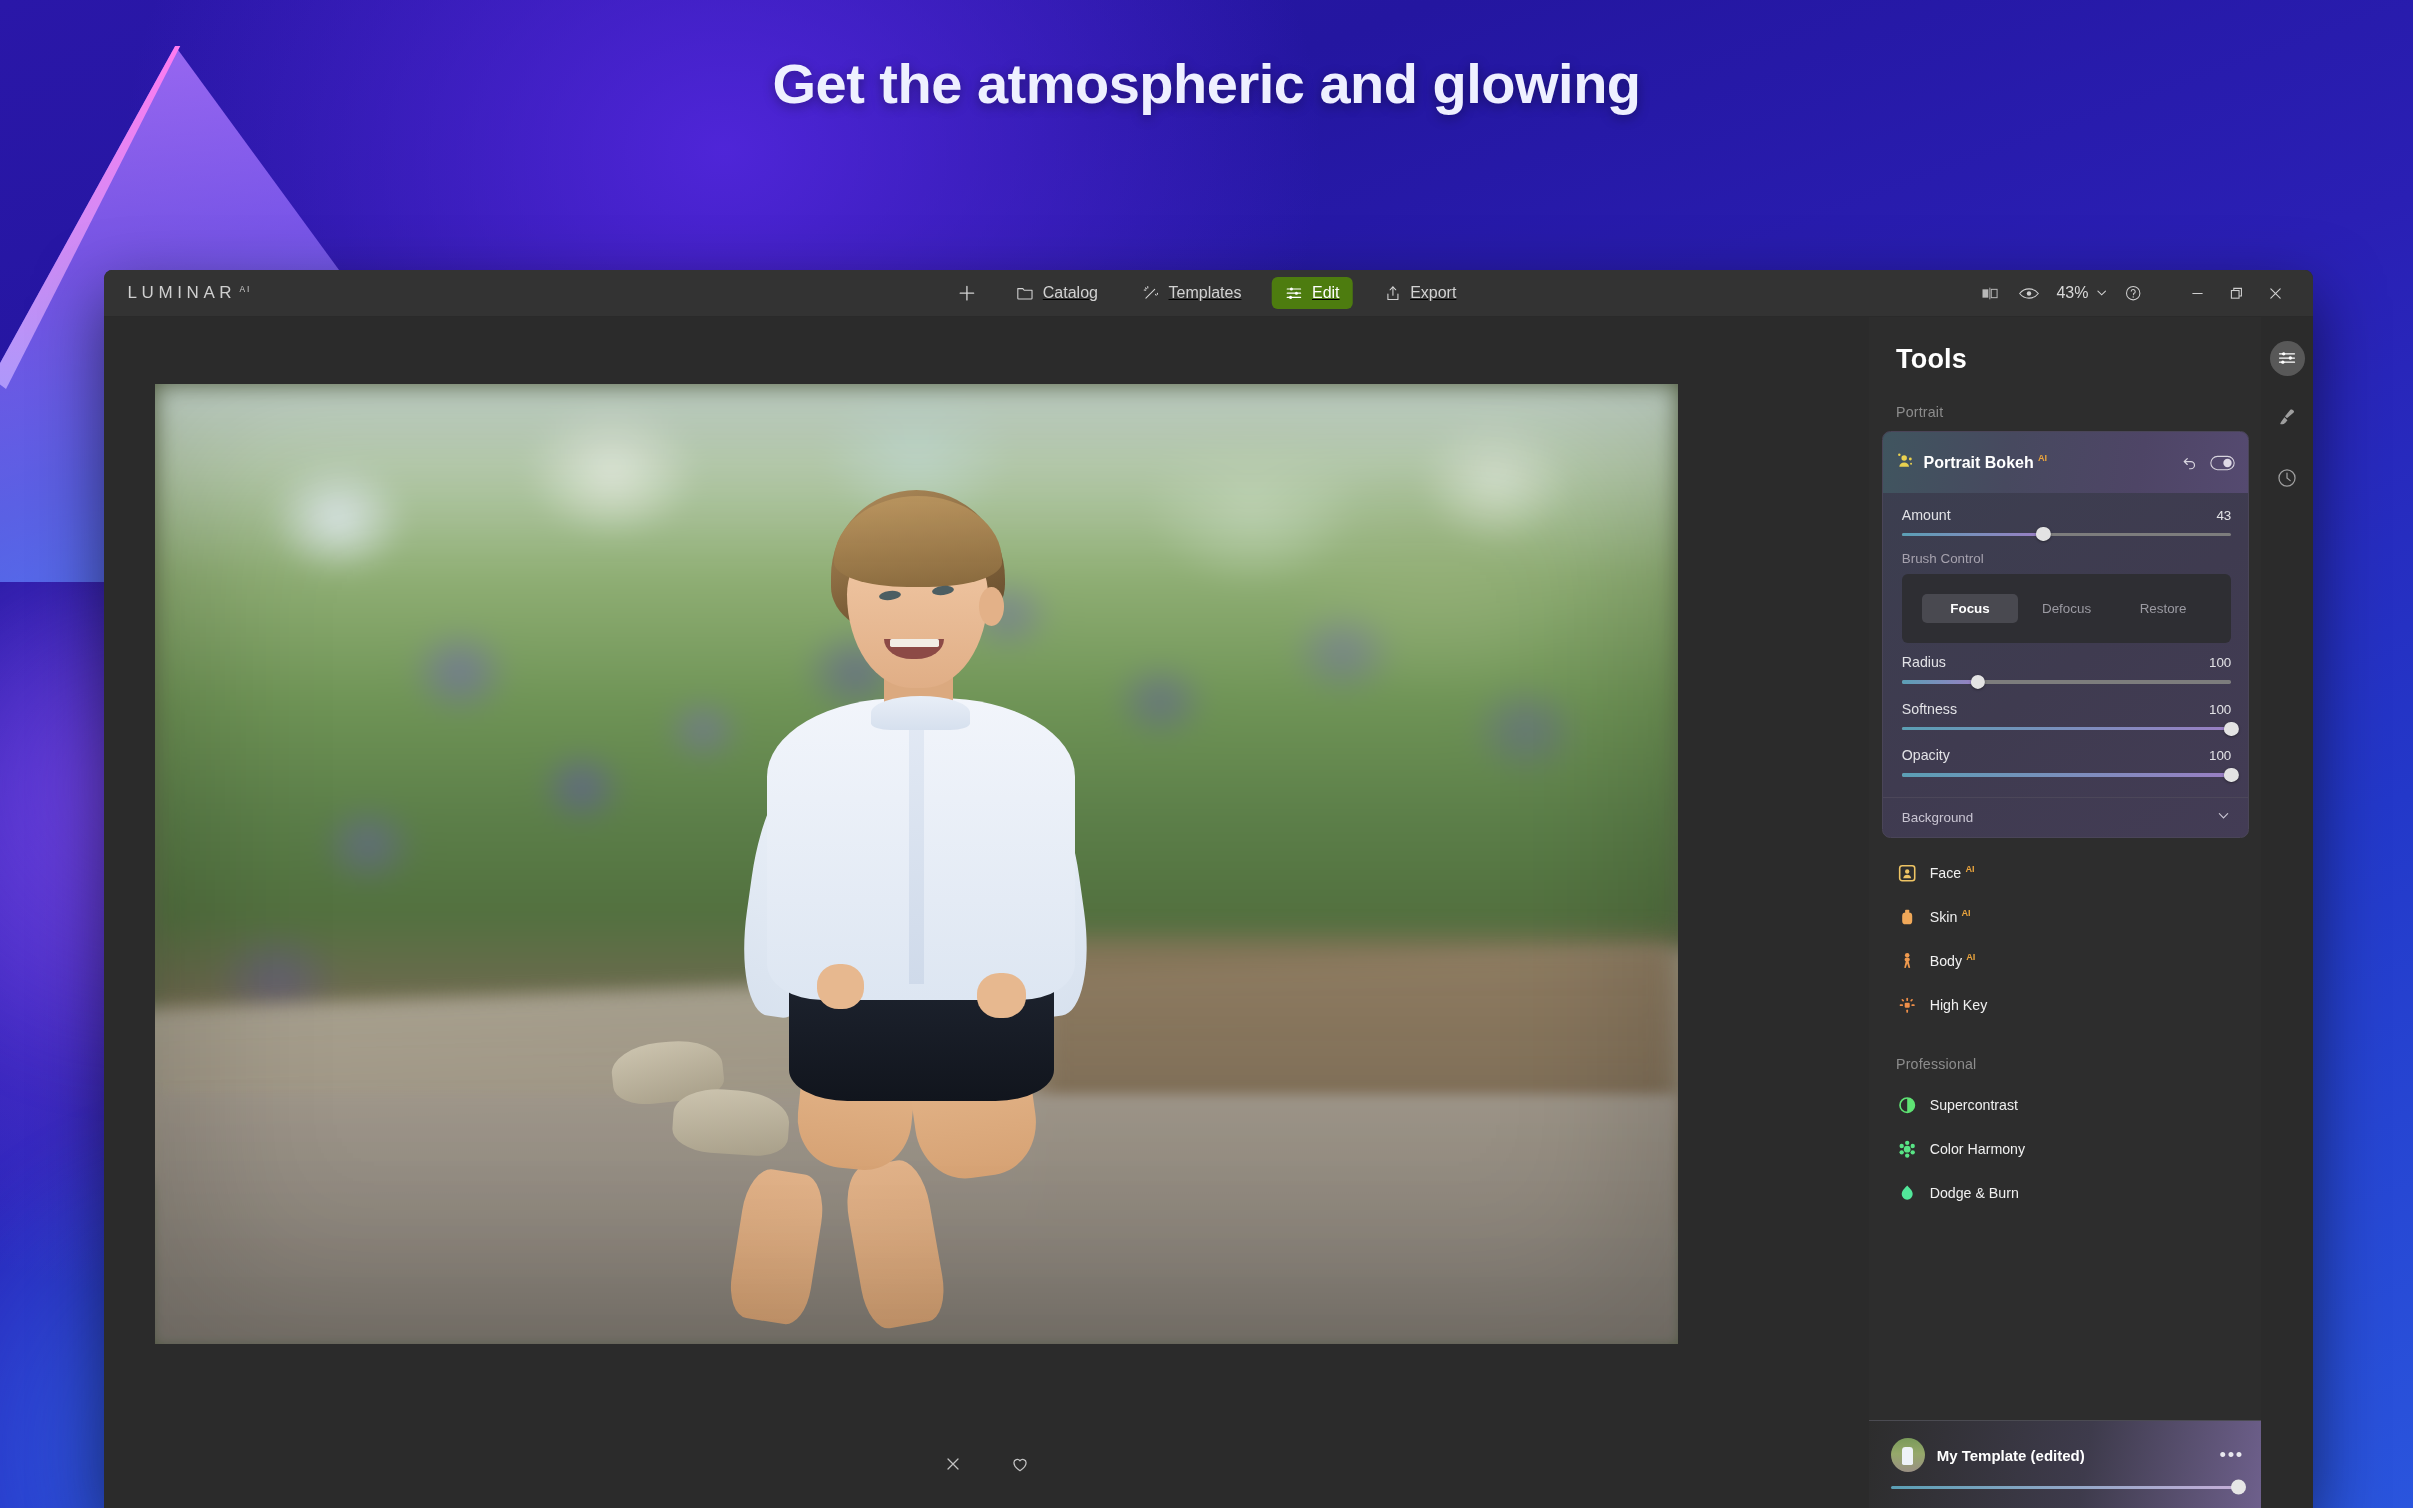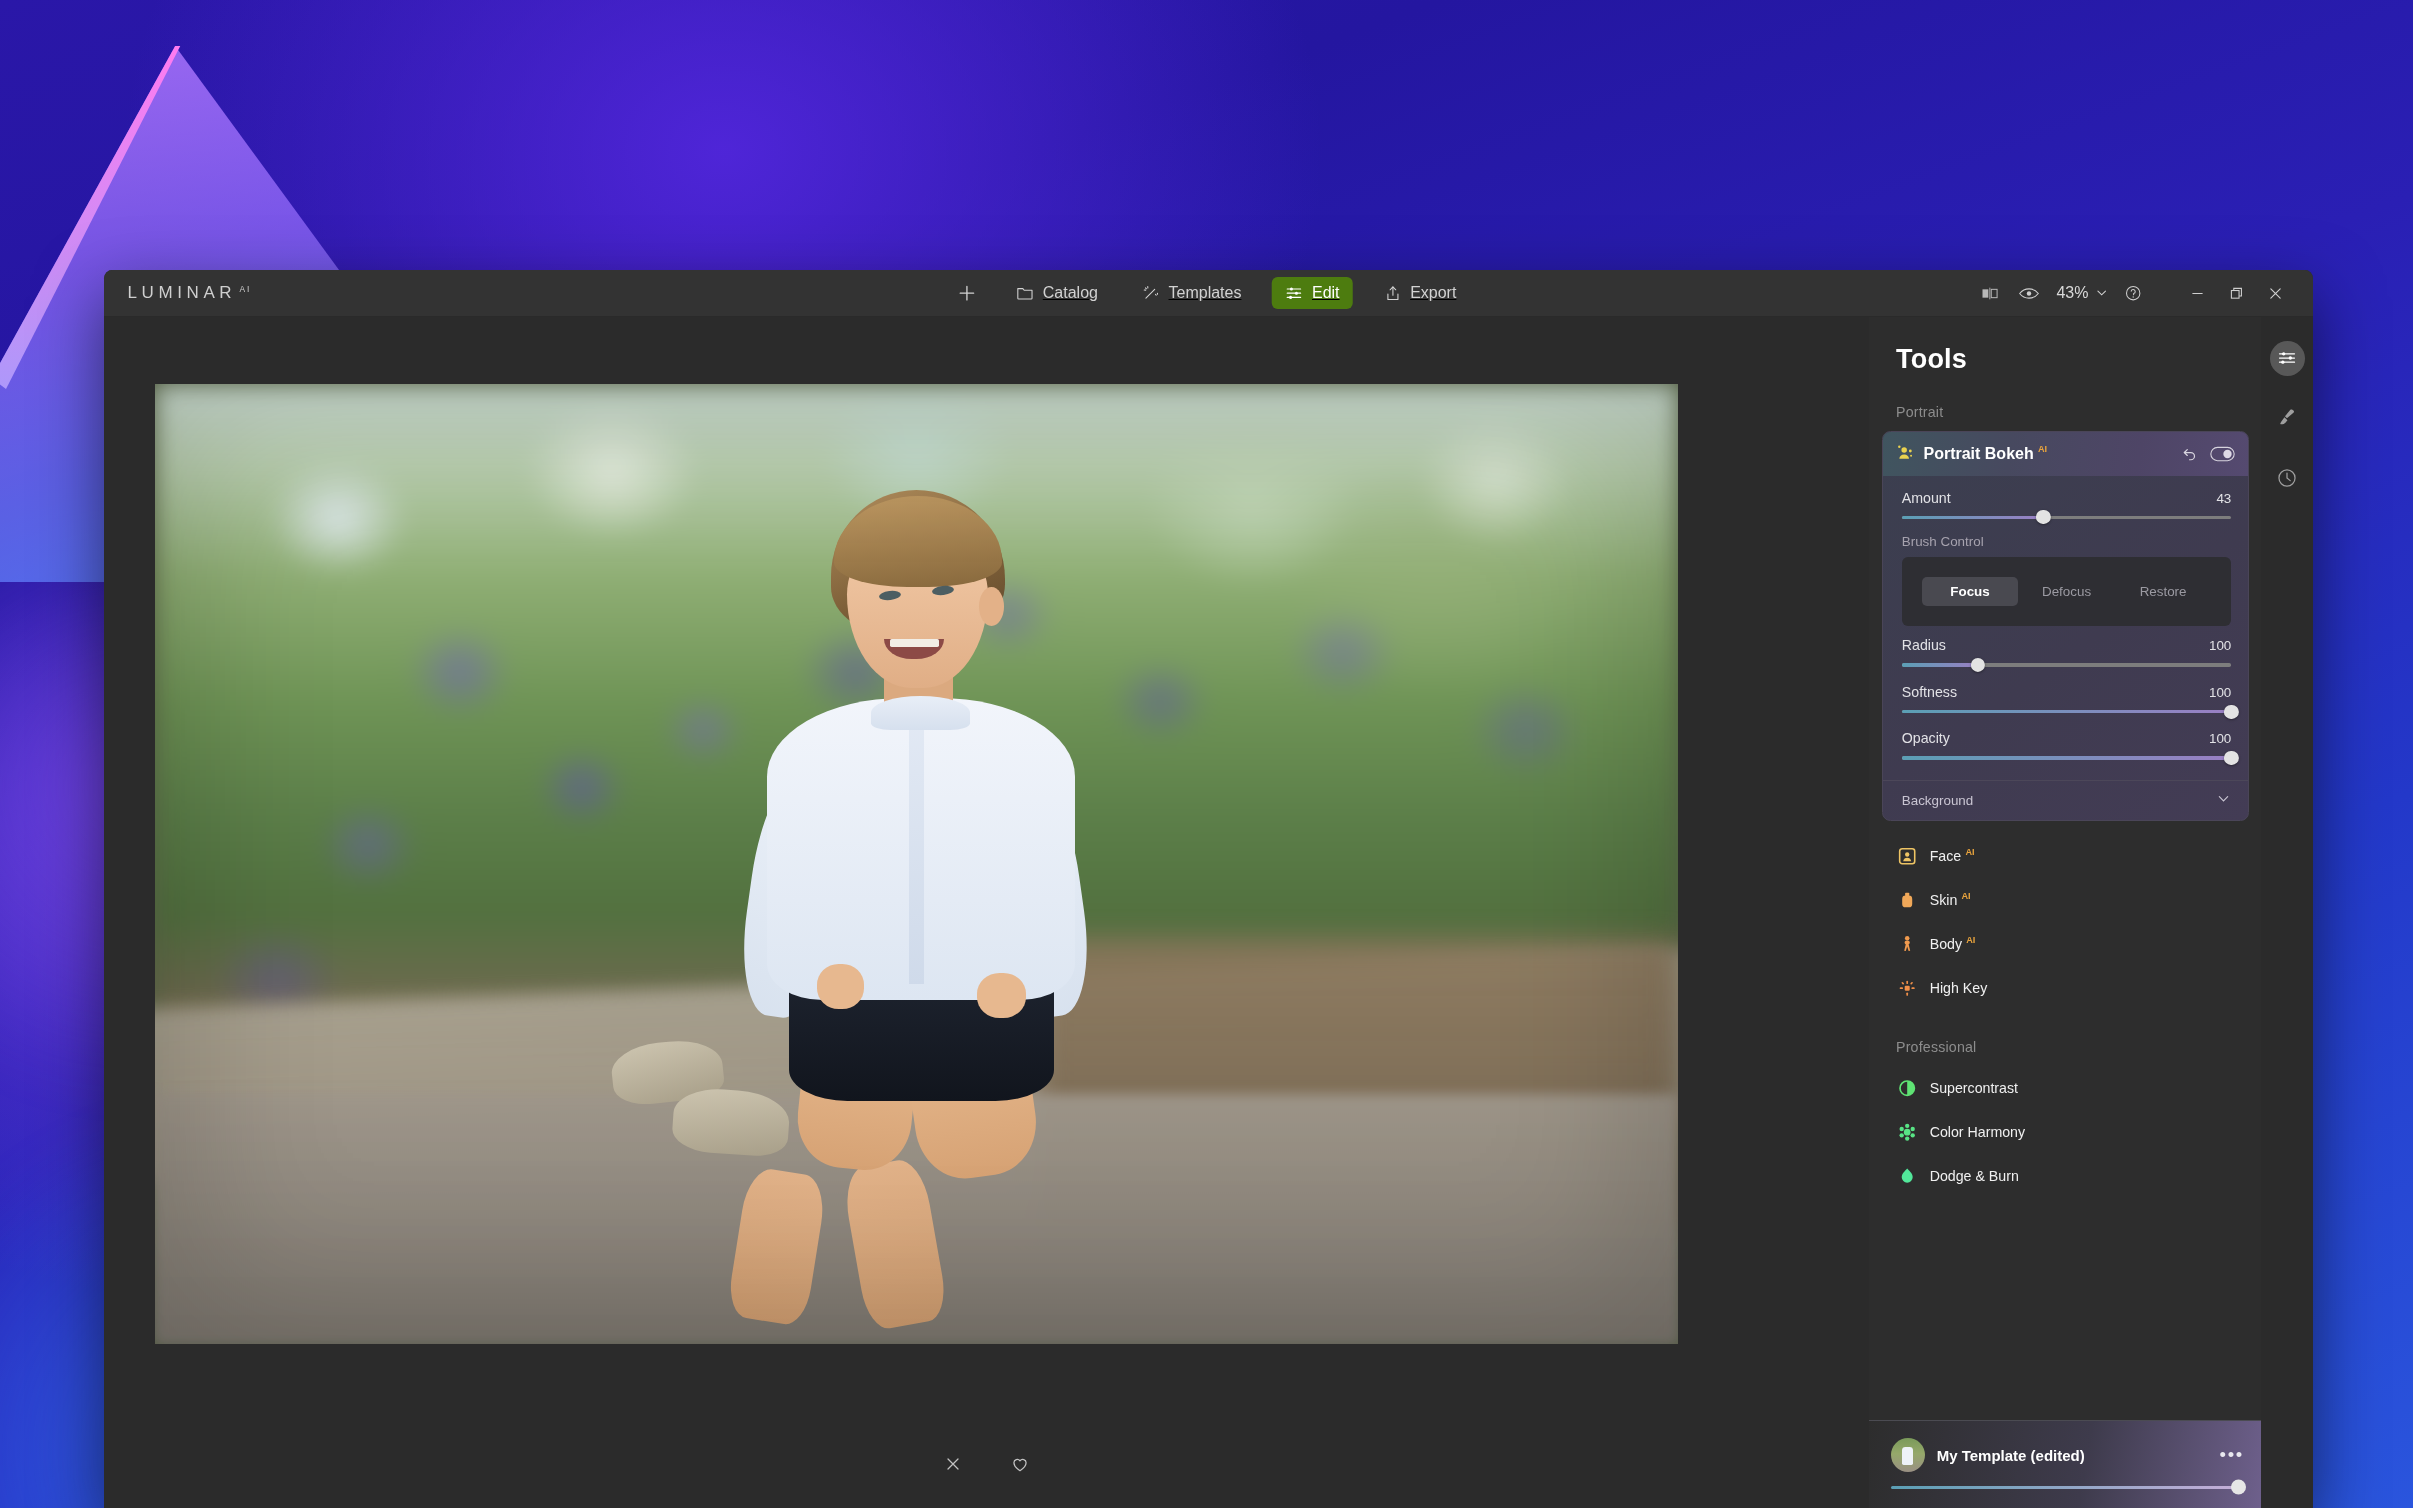--- a/index.html
+++ b/index.html
@@ -241,21 +241,21 @@
 
   
   #bokeh-card {
     margin: 11.7px 11.7px 0 13.4px;
     border-radius: 8.4px;
     overflow: hidden;
     background: linear-gradient(145deg, #3b3f4f 0%, #3f3b50 55%, #433c55 100%);
     border: 0.8px solid #4a4558;
   }
   #bokeh-head {
-    height: 44px; display: flex; align-items: center; padding: 0 13.4px 0 11.7px;
+    height: 61px; display: flex; align-items: center; padding: 0 13.4px 0 11.7px;
     background: linear-gradient(100deg, #40555f 0%, #47495f 35%, #4e4566 70%, #554a70 100%);
   }
   #bokeh-head .ttl { color:#fff; font-size:16px; font-weight:600; margin-left:8.4px; }
   .ai-sup { color:#e8a33d; font-size:9.2px; font-weight:700; margin-left:4.2px; position:relative; top:-5px; }
   #bokeh-head .sp { flex: 1; }
   .head-ic { color:#d7d4de; margin-left:11.7px; display:flex; align-items:center; }
 
   #bokeh-body { padding: 13.4px 17px 6.7px 18.4px; }
   .row { margin-bottom: 5px; }
   .row-top { display: flex; justify-content: space-between; align-items: baseline; }
@@ -315,20 +315,21 @@
 <body>
 
 <div id="backdrop">
   <div id="glow-left"></div>
   <div id="glow-bottom"></div>
   <div id="tri"></div>
   <div id="tri-edge"></div>
 </div>
 
 <div id="headline">
+  <span>Get the atmospheric and glowing</span>
 </div>
 
 <div id="app">
 
   <div id="titlebar">
     <div id="logo">
       <span>LUMINAR</span>
       <span class="sup">AI</span>
     </div>
 

